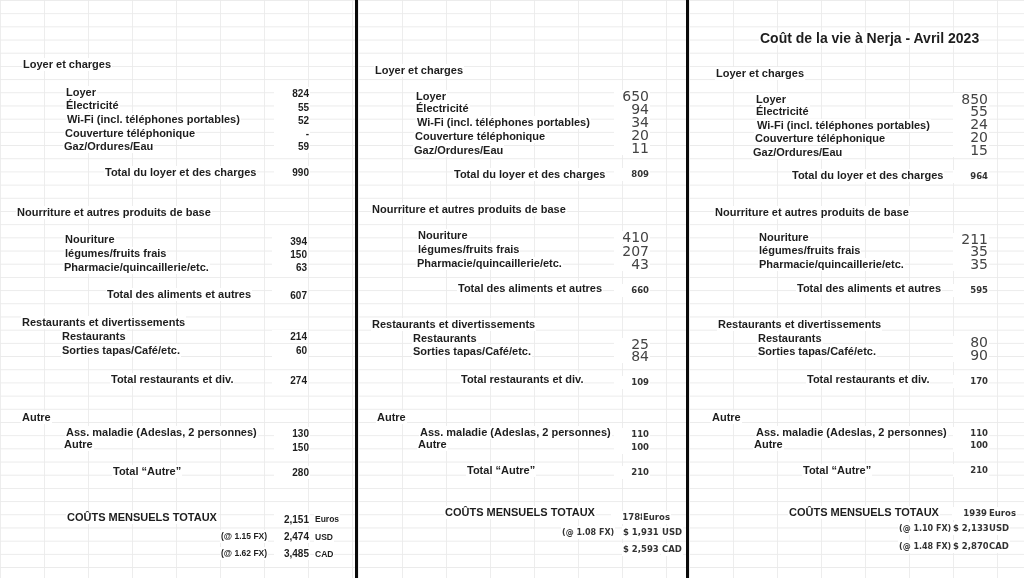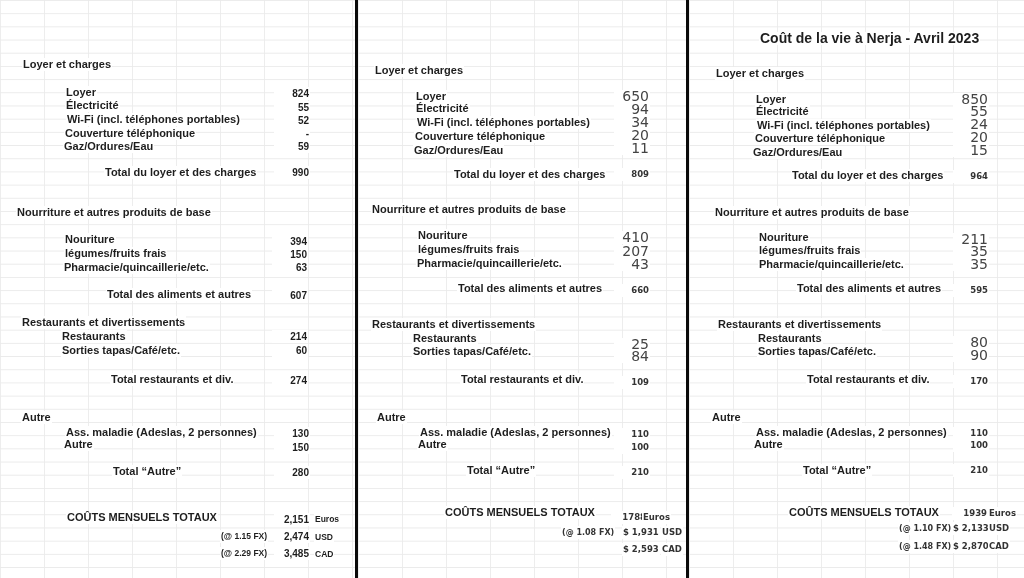--- a/index.html
+++ b/index.html
@@ -85,21 +85,21 @@
   <div class="t num" style="left:274px;top:441px;">150</div>
   <div class="t tot" style="left:112px;top:465px;">Total “Autre”</div>
   <div class="t num" style="left:274px;top:466px;">280</div>
 
   <div class="t grand" style="left:66px;top:511px;">COÛTS MENSUELS TOTAUX</div>
   <div class="t num" style="left:274px;top:513px;">2,151</div>
   <div class="t cur" style="left:314px;top:513px;">Euros</div>
   <div class="t fx" style="left:220px;top:530px;">(@ 1.15 FX)</div>
   <div class="t num" style="left:274px;top:530px;">2,474</div>
   <div class="t cur" style="left:314px;top:531px;">USD</div>
-  <div class="t fx" style="left:220px;top:547px;">(@ 2.29 FX)</div>
+  <div class="t fx" style="left:220px;top:547px;">(@ 1.62 FX)</div>
   <div class="t num" style="left:274px;top:547px;">3,485</div>
   <div class="t cur" style="left:314px;top:548px;">CAD</div>
 </div>
 
 <div class="sep" style="left:355px;"></div>
 
 <div class="panel" style="left:358px;width:328px;">
   <div class="grid"></div>
 
   <div class="t sec" style="left:16px;top:64px;">Loyer et charges</div>

